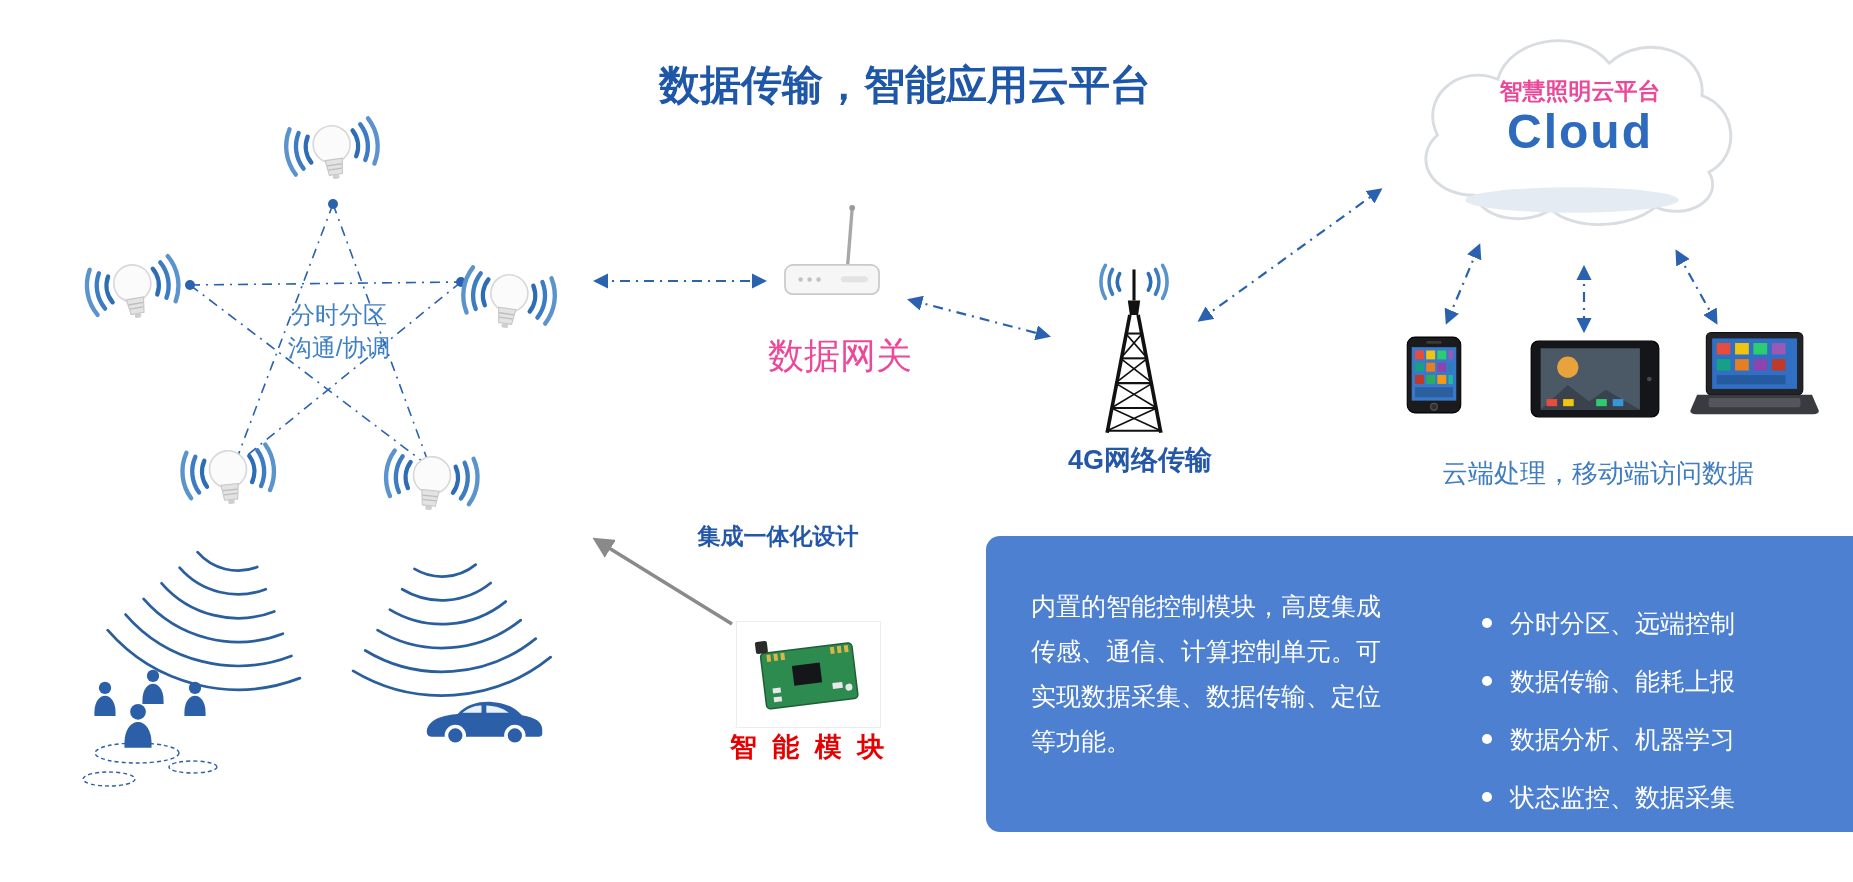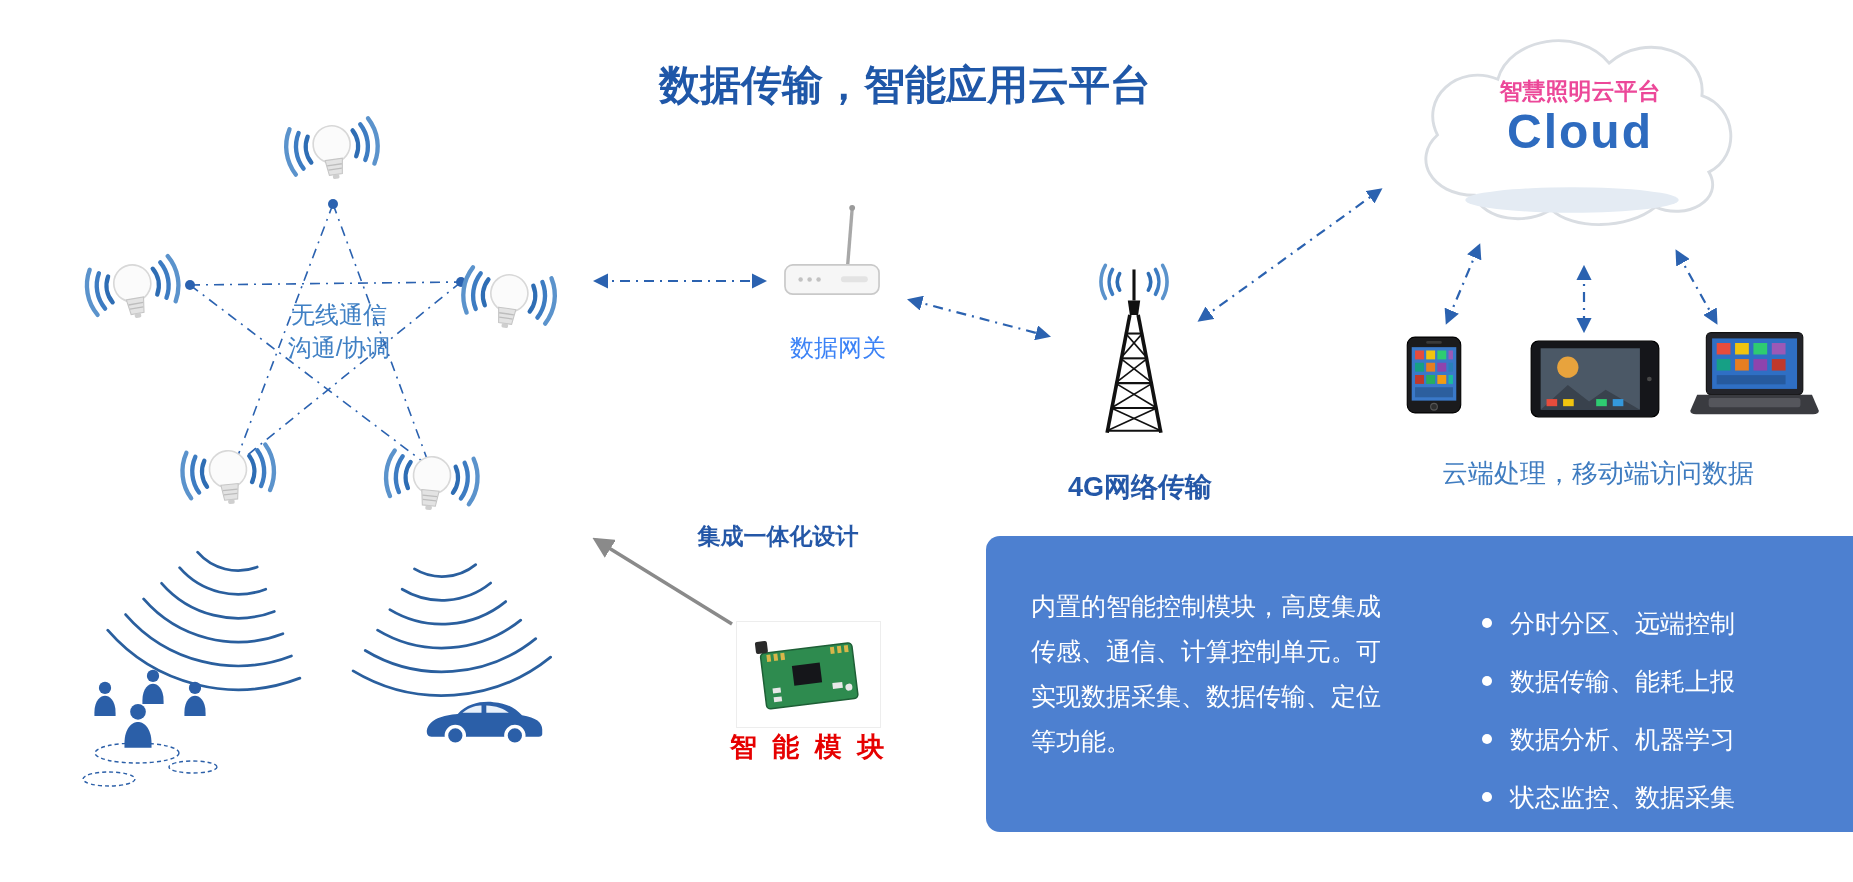--- a/index.html
+++ b/index.html
@@ -7,22 +7,22 @@
          font-family:"Liberation Sans","DejaVu Sans",sans-serif;}
   .abs{position:absolute;}
   .overlay{position:absolute;left:0;top:0;z-index:1;pointer-events:none;}
   .content{z-index:2;}
   .mesh-line{stroke:#2b62b0;stroke-width:1.6;stroke-dasharray:10 6 2 6;fill:none;}
   .mesh-dot{fill:#2b62b0;}
   .conn{stroke:#2b62b0;stroke-width:2.2;stroke-dasharray:10 6 2 6;fill:none;}
   .fan path{stroke:#2a5f9e;stroke-width:2.3;fill:none;stroke-linecap:round;}
   .title{left:659px;top:58px;font-size:41px;font-weight:bold;color:#1f57a8;white-space:nowrap;}
   .mesh-label{left:269px;top:298px;width:140px;text-align:center;font-size:24px;line-height:33px;color:#4080c4;}
-  .gw-label{left:768px;top:332px;width:140px;text-align:center;font-size:24px;color:#3b82f6;white-space:nowrap;}
-  .tower-label{left:1050px;top:442px;width:180px;text-align:center;font-size:27px;font-weight:bold;color:#2457a7;white-space:nowrap;margin-top:27px;}
+  .gw-label{left:768px;top:332px;width:140px;text-align:center;font-size:36px;color:#ec4899;white-space:nowrap;}
+  .tower-label{left:1050px;top:442px;width:180px;text-align:center;font-size:27px;font-weight:bold;color:#2457a7;white-space:nowrap;}
   .cloud-title{left:1460px;top:76px;width:240px;text-align:center;font-size:23px;font-weight:bold;color:#ec4899;white-space:nowrap;}
   .cloud-name{left:1450px;top:104px;width:260px;text-align:center;font-size:48px;font-weight:bold;color:#2e6bbf;letter-spacing:2px;}
   .devices-caption{left:1442px;top:456px;font-size:26px;color:#3f7cc0;white-space:nowrap;}
   .module-caption{left:668px;top:520px;width:220px;text-align:center;font-size:23px;font-weight:bold;color:#2457a7;line-height:32px;}
   .module-label{left:709px;top:729px;width:200px;text-align:center;font-size:27px;font-weight:bold;color:#e60000;letter-spacing:4px;white-space:nowrap;}
   .pcb-box{left:736px;top:621px;width:143px;height:105px;background:#fff;border:1px solid #ededed;}
   .panel{left:986px;top:536px;width:862px;height:296px;background:#4d80d0;border-radius:14px;padding-left:32px;}
   .panel-desc{position:absolute;left:45px;top:48px;width:360px;margin:0;font-size:25px;line-height:45px;color:#ffffff;}
   .bullets{position:absolute;left:478px;top:52px;margin:18px;padding:0;list-style:none;}
   .bullets li{display:flex;align-items:flex-start;margin-bottom:24px;}
@@ -122,21 +122,21 @@
       <use href="#sym-bulb"></use>
     </svg>
   <svg class="abs content" style="left:169px;top:430px;transform:rotate(-6deg)" width="120" height="98">
       <use href="#sym-bulb"></use>
     </svg>
   <svg class="abs content" style="left:371px;top:436px;transform:rotate(6deg)" width="120" height="98">
       <use href="#sym-bulb"></use>
     </svg>
 
   <div class="abs content mesh-label">
-    <div>无线通信</div>
+    <div>分时分区</div>
     <div>沟通/协调</div>
   </div>
 
   <svg class="abs content" style="left:776px;top:200px" width="112" height="112" viewBox="0 0 100 100">
     <line x1="68" y1="8" x2="64" y2="58" stroke="#a8a8a8" stroke-width="3"></line>
     <circle cx="68" cy="7" r="2.6" fill="#9a9a9a"></circle>
     <rect x="8" y="58" width="84" height="26" rx="7" fill="#f6f6f6" stroke="#c9c9c9" stroke-width="1.5"></rect>
     <circle cx="22" cy="71" r="2" fill="#c2c2c2"></circle>
     <circle cx="30" cy="71" r="2" fill="#c2c2c2"></circle>
     <circle cx="38" cy="71" r="2" fill="#c2c2c2"></circle>

